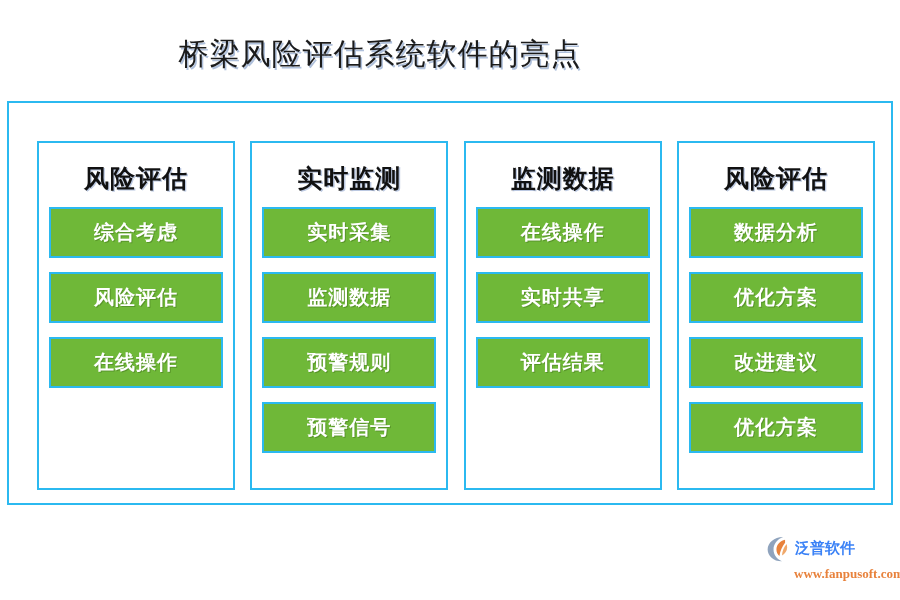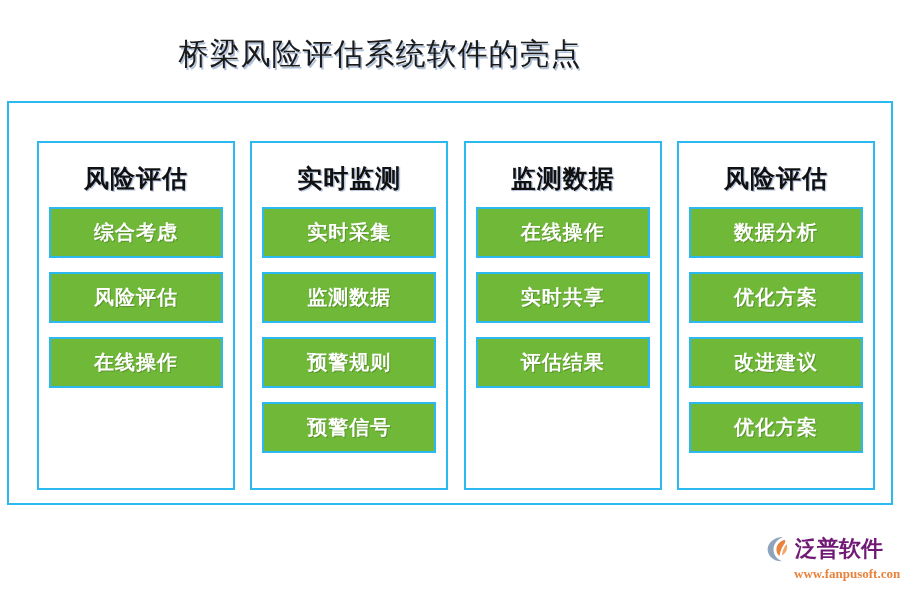--- a/index.html
+++ b/index.html
@@ -124,24 +124,24 @@
     align-items: center;
     gap: 3px;
     height: 32px;
   }
   #brand-mark {
     width: 30px;
     height: 30px;
     flex: 0 0 30px;
   }
   #brand-name {
-    font-family: Liberation Sans, sans-serif;
-    font-size: 22px;
-    font-weight: bold;
-    color: #701a75;
+    font-family: Liberation Mono, monospace;
+    font-size: 15px;
+    font-weight: bold;
+    color: #3b82f6;
     letter-spacing: 0px;
     line-height: 1;
     white-space: nowrap;
   }
   #brand-url {
     font-family: "Liberation Serif", "DejaVu Serif", serif;
     font-size: 13px;
     font-weight: bold;
     color: #e8823c;
     letter-spacing: 0px;

